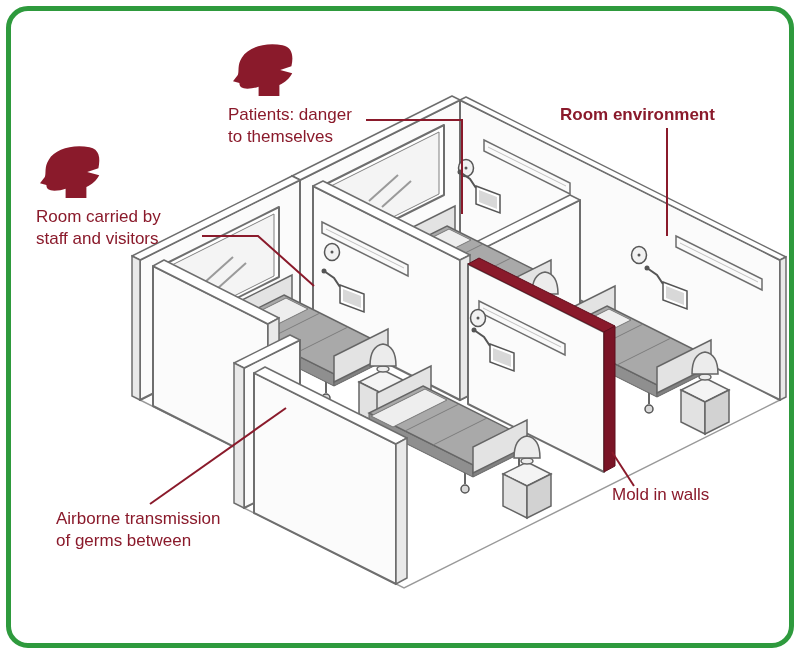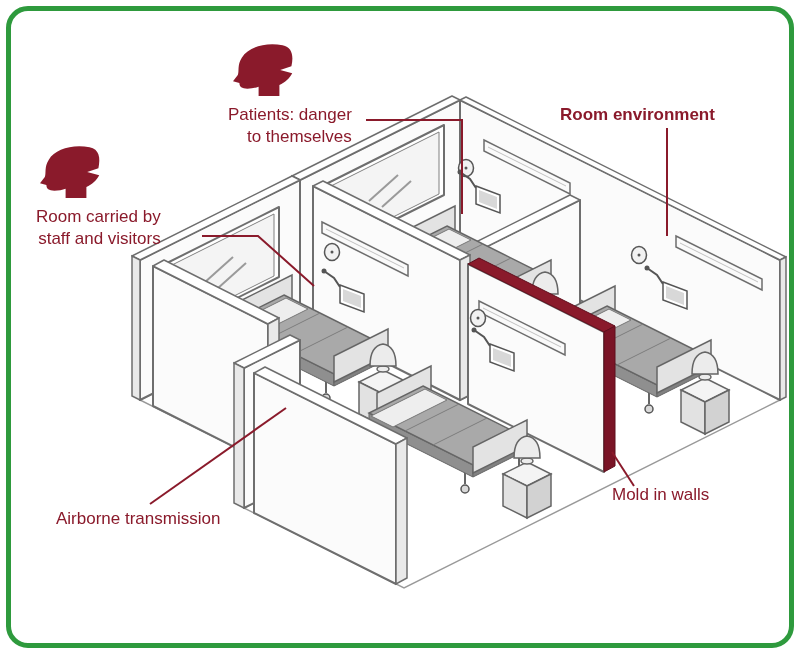--- a/index.html
+++ b/index.html
@@ -1,18 +1,18 @@
 <!DOCTYPE html>
 <html style="--accent: #8a1a2b; --frame-green: #2e9a3d; --mold-red: #8a1a2b; --outline-gray: #6e6e6e;"><head>
 <meta charset="utf-8">
 <style>
   html,body{margin:0;padding:0;background:#ffffff;}
   .canvas{
     position:relative;width:800px;height:654px;background:#ffffff;
-    font-family:"Liberation Sans",sans-serif;overflow:hidden;text-align:right;
+    font-family:"Liberation Sans",sans-serif;overflow:hidden;
   }
   .frame{
     position:absolute;inset:6px;border:5px solid var(--frame-green,#2e9a3d);
     border-radius:22px;pointer-events:none;
   }
   .scene{position:absolute;left:0;top:0;}
   .label{
     position:absolute;color:var(--accent,#8a1a2b);
     font-size:17px;line-height:1.32;font-weight:400;white-space:nowrap;
   }
@@ -208,16 +208,17 @@
   <div class="label" style="left:560px;top:104px;font-weight:bold;">
     <span>Room environment</span>
   </div>
 
   <div class="label" style="left:596px;top:484px;margin-left:16px;">
     <span>Mold in walls</span>
   </div>
 
   <div class="label" style="left:8px;top:508px;margin-left:48px;">
     <span>Airborne transmission</span>
+    <span>of germs between</span>
   </div>
 
   <div class="frame"></div>
 </div>
 
 </body></html>

